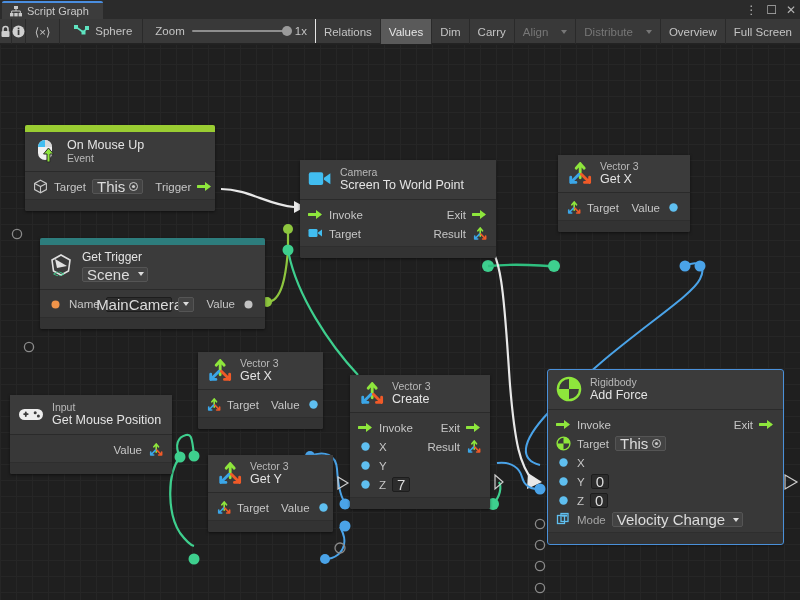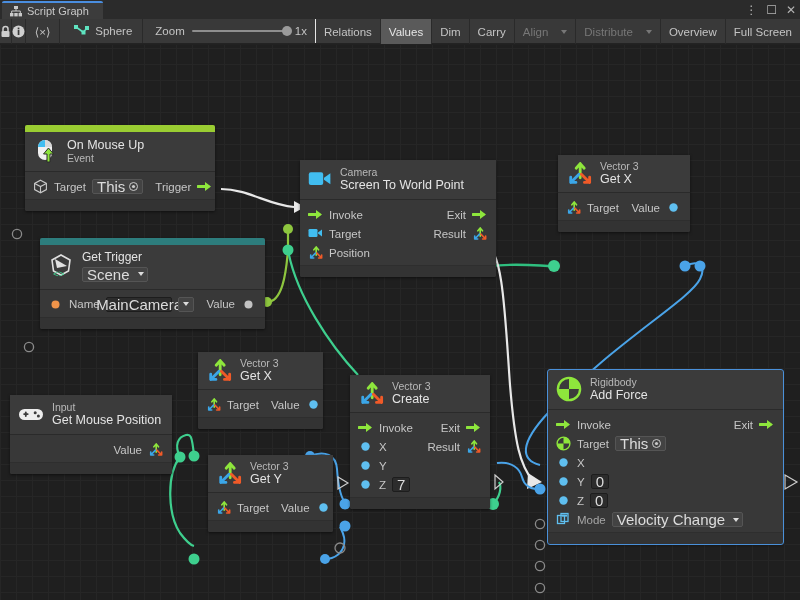--- a/index.html
+++ b/index.html
@@ -374,26 +374,20 @@
           <svg class="port-i" viewBox="0 0 15 13">
               <use href="#ic-cam"></use>
             </svg>
           <span>Target</span>
           <span class="spacer"></span>
           <span>Result</span>
           <svg class="port-i" viewBox="0 0 22 20">
               <use href="#ic-vec3"></use>
             </svg>
         </div>
-        <div class="row">
-          <svg class="port-i" viewBox="0 0 22 20">
-              <use href="#ic-vec3"></use>
-            </svg>
-          <span>Position</span>
-        </div>
       </div>
       <div class="node-foot"></div>
     </div>
 
     <div class="node" style="left:558px; top:110px; width:132px;">
       <div class="node-head" style="padding:5px 8px 6px 8px">
         <svg class="icon" viewBox="0 0 22 20">
             <use href="#ic-vec3"></use>
           </svg>
         <div class="titles">

